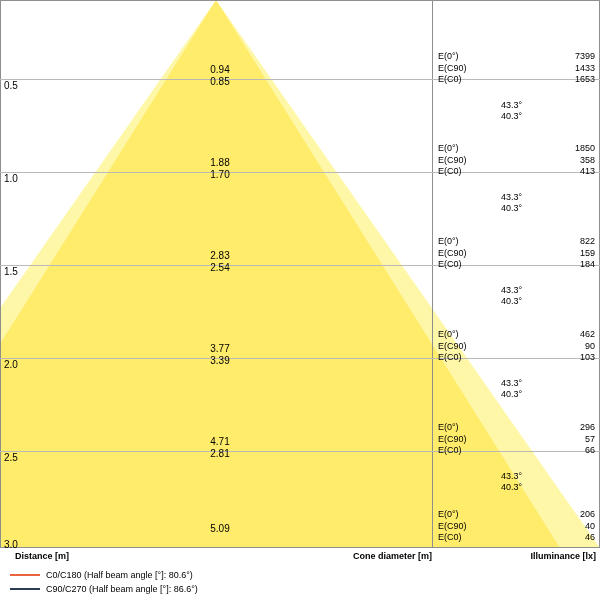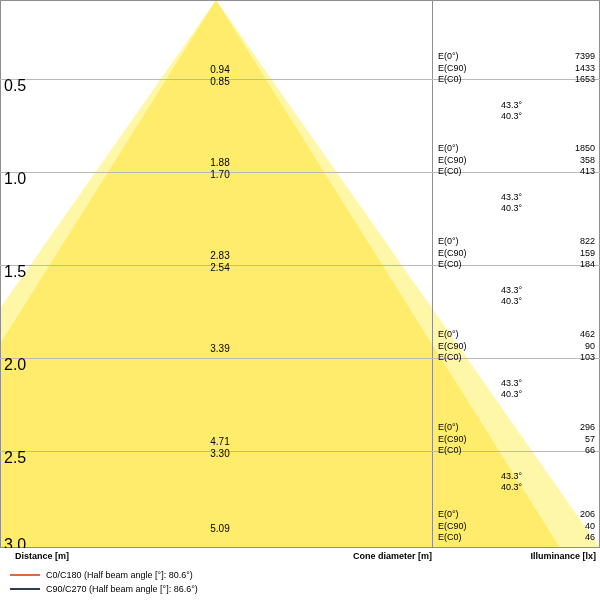--- a/index.html
+++ b/index.html
@@ -56,21 +56,21 @@
   .frame-left, .frame-right {
     position: absolute;
     top: 0; width: 1px; height: 548px;
     background: #8e8e8e;
   }
 
   
   .dist-label {
     position: absolute;
     left: 4px;
-    font-size: 16px;
+    font-size: 10px;
     color: #000;
     line-height: 11px;
   }
 
   
   .diam-block {
     position: absolute;
     left: 0;
     width: 432px;
     text-align: center;
@@ -187,25 +187,26 @@
     </div>
     <div class="diam-block" style="top:157px">
       <div>1.88</div>
       <div>1.70</div>
     </div>
     <div class="diam-block" style="top:250px">
       <div>2.83</div>
       <div>2.54</div>
     </div>
     <div class="diam-block" style="top:343px">
+      <div>3.77</div>
       <div>3.39</div>
     </div>
     <div class="diam-block" style="top:436px">
       <div>4.71</div>
-      <div>3.30</div>
+      <div>2.81</div>
     </div>
     <div class="diam-block" style="top:523px">
       <div>5.09</div>
     </div>
 
     <div class="illum-block" style="top:51px">
       <div class="illum-row">
         <span class="k">E(0°)</span>
         <span class="a"></span>
         <span class="v">7399</span>

